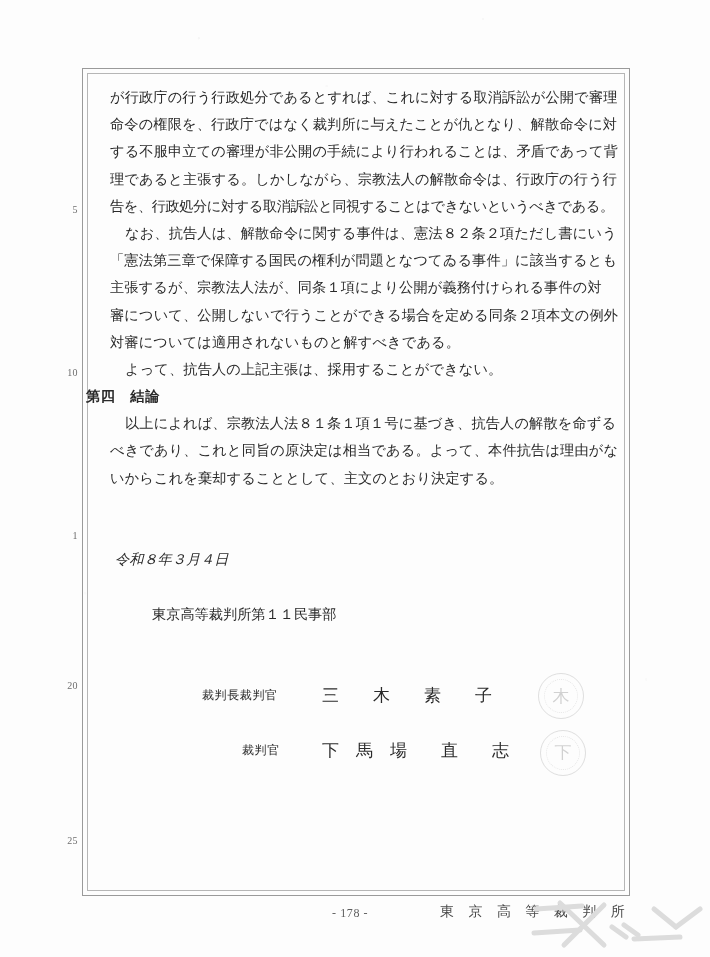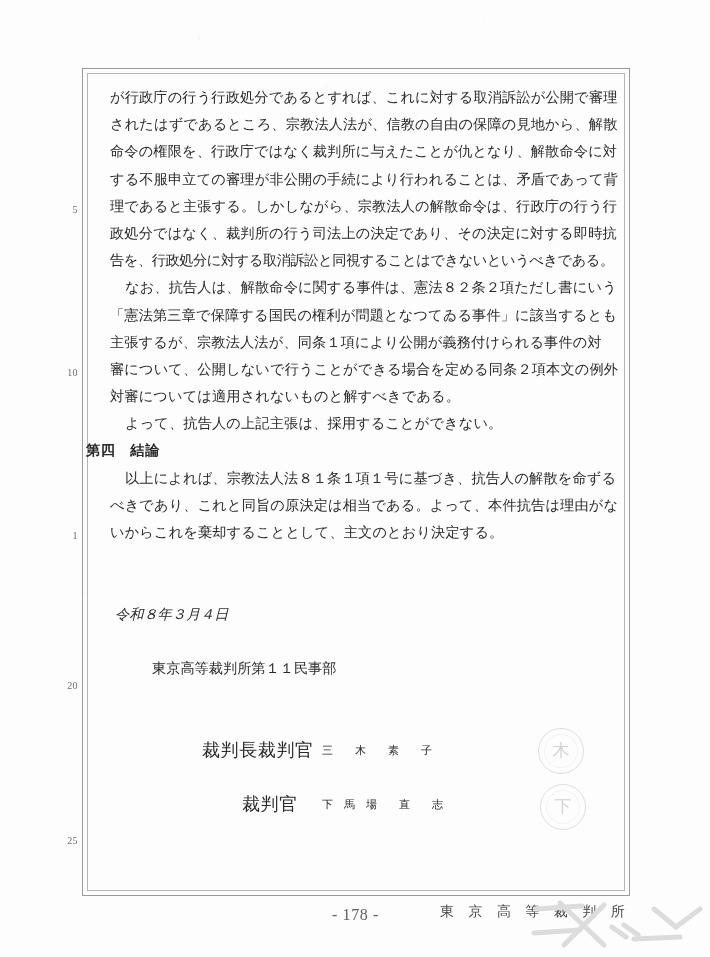--- a/index.html
+++ b/index.html
@@ -107,28 +107,28 @@
   }
   .date-line { margin-left: 5px; font-style: italic; }
   .court-line { margin-left: 42px; }
   .judge-row {
     position: relative;
     height: 27.2px;
     line-height: 27.2px;
   }
   .judge-title {
     position: absolute;
-    font-size: 18px;
+    font-size: 12px;
     color: #2a2a2a;
     white-space: pre;
     letter-spacing: .6px;
   }
   .judge-name {
     position: absolute;
-    font-size: 11px;
+    font-size: 17px;
     color: #2a2a2a;
     white-space: pre;
   }
 
   
   .seal {
     position: absolute;
     width: 44px;
     height: 44px;
     border-radius: 50%;
@@ -159,21 +159,21 @@
     position: absolute;
     left: 0;
     top: 900px;
     width: 710px;
     height: 40px;
   }
   #page-number {
     position: absolute;
     left: 332px;
     top: 6px;
-    font-size: 16px;
+    font-size: 12px;
     color: #5e5e5e;
     letter-spacing: .6px;
     font-family: "Liberation Serif", serif;
   }
   #footer-court {
     position: absolute;
     left: 440px;
     top: 3px;
     font-size: 14px;
     color: #4a4a4a;
@@ -203,25 +203,23 @@
     <div class="line-number" style="top:462px">1</div>
     <div class="line-number" style="top:612px">20</div>
     <div class="line-number" style="top:767px">25</div>
   </div>
 
   <div id="doc-frame"></div>
 
   <div id="text-column">
 
     <div class="doc-line">が行政庁の行う行政処分であるとすれば、これに対する取消訴訟が公開で審理</div>
-    <div class="doc-line">されたはずであるところ、宗教法人法が、信教の自由の保障の見地から、解散</div>
     <div class="doc-line">命令の権限を、行政庁ではなく裁判所に与えたことが仇となり、解散命令に対</div>
     <div class="doc-line">する不服申立ての審理が非公開の手続により行われることは、矛盾であって背</div>
     <div class="doc-line">理であると主張する。しかしながら、宗教法人の解散命令は、行政庁の行う行</div>
-    <div class="doc-line">政処分ではなく、裁判所の行う司法上の決定であり、その決定に対する即時抗</div>
     <div class="doc-line tight">告を、行政処分に対する取消訴訟と同視することはできないというべきである。</div>
 
     <div class="doc-line indent-1">なお、抗告人は、解散命令に関する事件は、憲法８２条２項ただし書にいう</div>
     <div class="doc-line">「憲法第三章で保障する国民の権利が問題となつてゐる事件」に該当するとも</div>
     <div class="doc-line">主張するが、宗教法人法が、同条１項により公開が義務付けられる事件の対</div>
     <div class="doc-line">審について、公開しないで行うことができる場合を定める同条２項本文の例外</div>
     <div class="doc-line">対審については適用されないものと解すべきである。</div>
 
     <div class="doc-line indent-1">よって、抗告人の上記主張は、採用することができない。</div>
 

